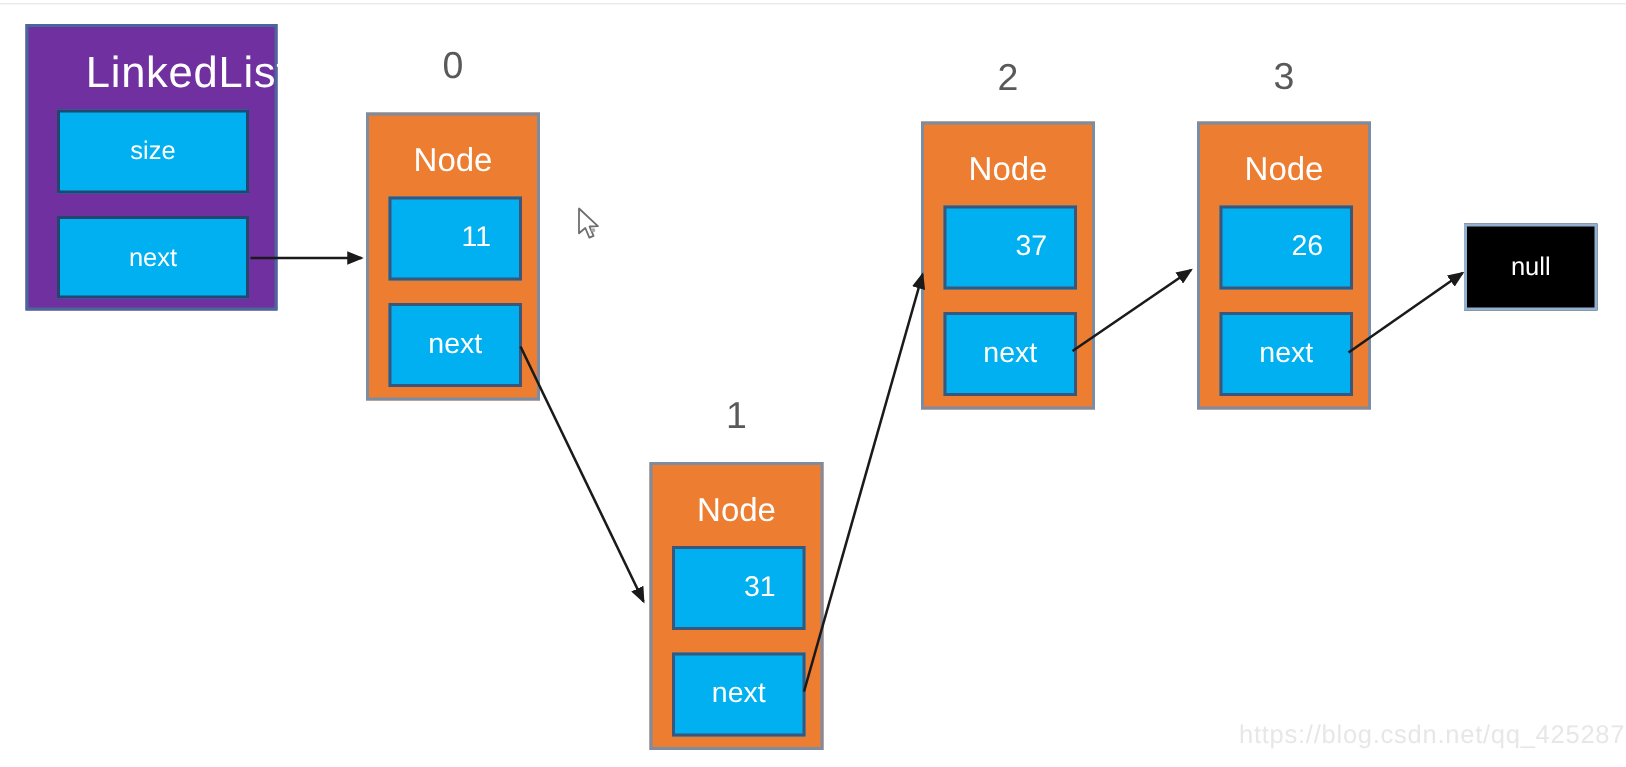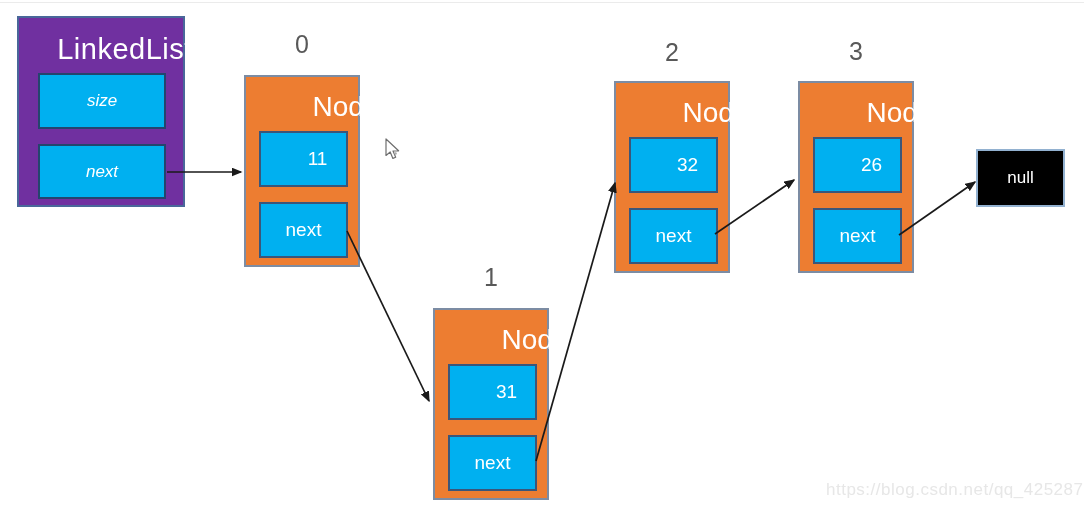--- a/index.html
+++ b/index.html
@@ -14,32 +14,32 @@
   .listbox{
     position:absolute;left:17px;top:16px;width:168px;height:191px;
     background:#7030A0;border:2px solid #49679a;box-sizing:border-box;
   }
   .listbox .title{
     position:absolute;left:0;top:14px;width:100%;text-align:center;
     color:#ffffff;font-size:29px;line-height:34px;letter-spacing:0.5px;margin-left:24px;
   }
   .fieldbox{
     position:absolute;background:#00B0F0;border:2px solid #24456e;box-sizing:border-box;
-    color:#ffffff;display:flex;align-items:center;justify-content:center;font-size:17px;font-style:italic;
+    color:#ffffff;display:flex;align-items:center;justify-content:center;font-size:17px;
   }
   .lb-size{left:19px;top:55px;width:128px;height:56px;}
   .lb-first{left:19px;top:126px;width:128px;height:55px;}
 
   .node{
     position:absolute;width:116px;height:192px;background:#ED7D31;
     border:2px solid #7c8ca3;box-sizing:border-box;
   }
   .node .ntitle{
     position:absolute;left:0;top:13px;width:100%;text-align:center;
-    color:#ffffff;font-size:28px;line-height:34px;margin-left:44px;
+    color:#ffffff;font-size:22px;line-height:34px;
   }
   .cell{
     position:absolute;left:13px;width:89px;height:56px;
     background:#00B0F0;border:2px solid #3a567a;box-sizing:border-box;
     color:#ffffff;display:flex;align-items:center;justify-content:center;
   }
   .cell.value{top:54px;font-size:19px;padding-left:28px;}
   .cell.next{top:125px;font-size:19px;}
 
   .node-0{left:244px;top:75px;}
@@ -93,21 +93,21 @@
   </div>
 
   <div class="node node-1">
     <div class="ntitle">Node</div>
     <div class="cell value">31</div>
     <div class="cell next">next</div>
   </div>
 
   <div class="node node-2">
     <div class="ntitle">Node</div>
-    <div class="cell value">32</div>
+    <div class="cell value">37</div>
     <div class="cell next">next</div>
   </div>
 
   <div class="node node-3">
     <div class="ntitle">Node</div>
     <div class="cell value">26</div>
     <div class="cell next">next</div>
   </div>
 
   <div class="nullbox">null</div>

